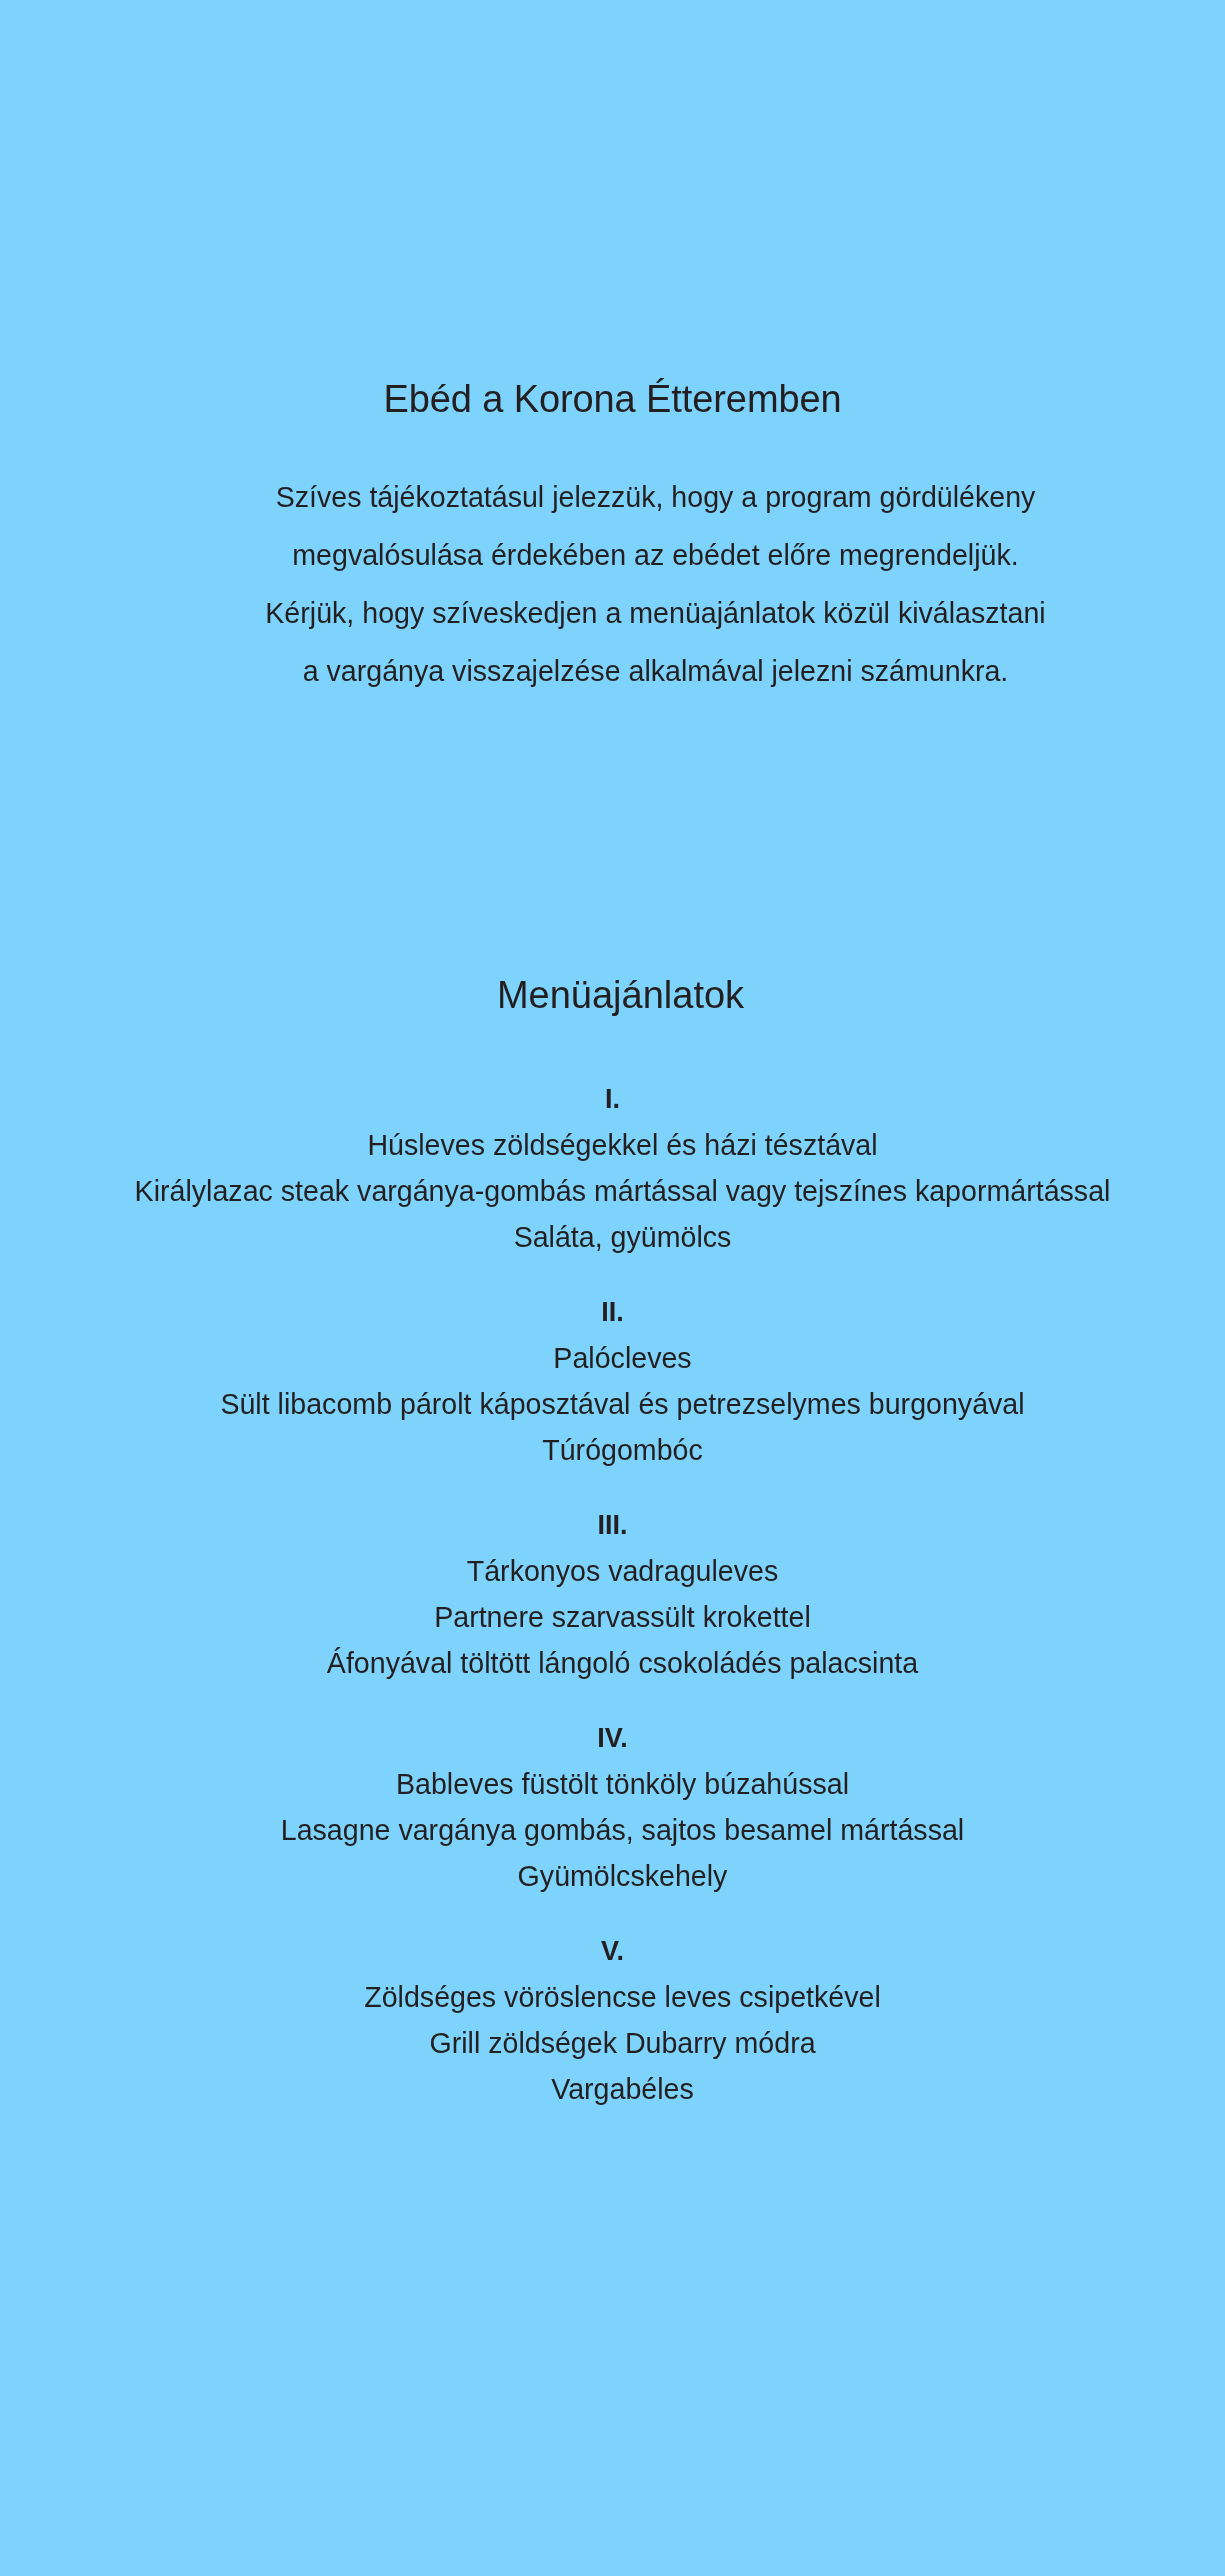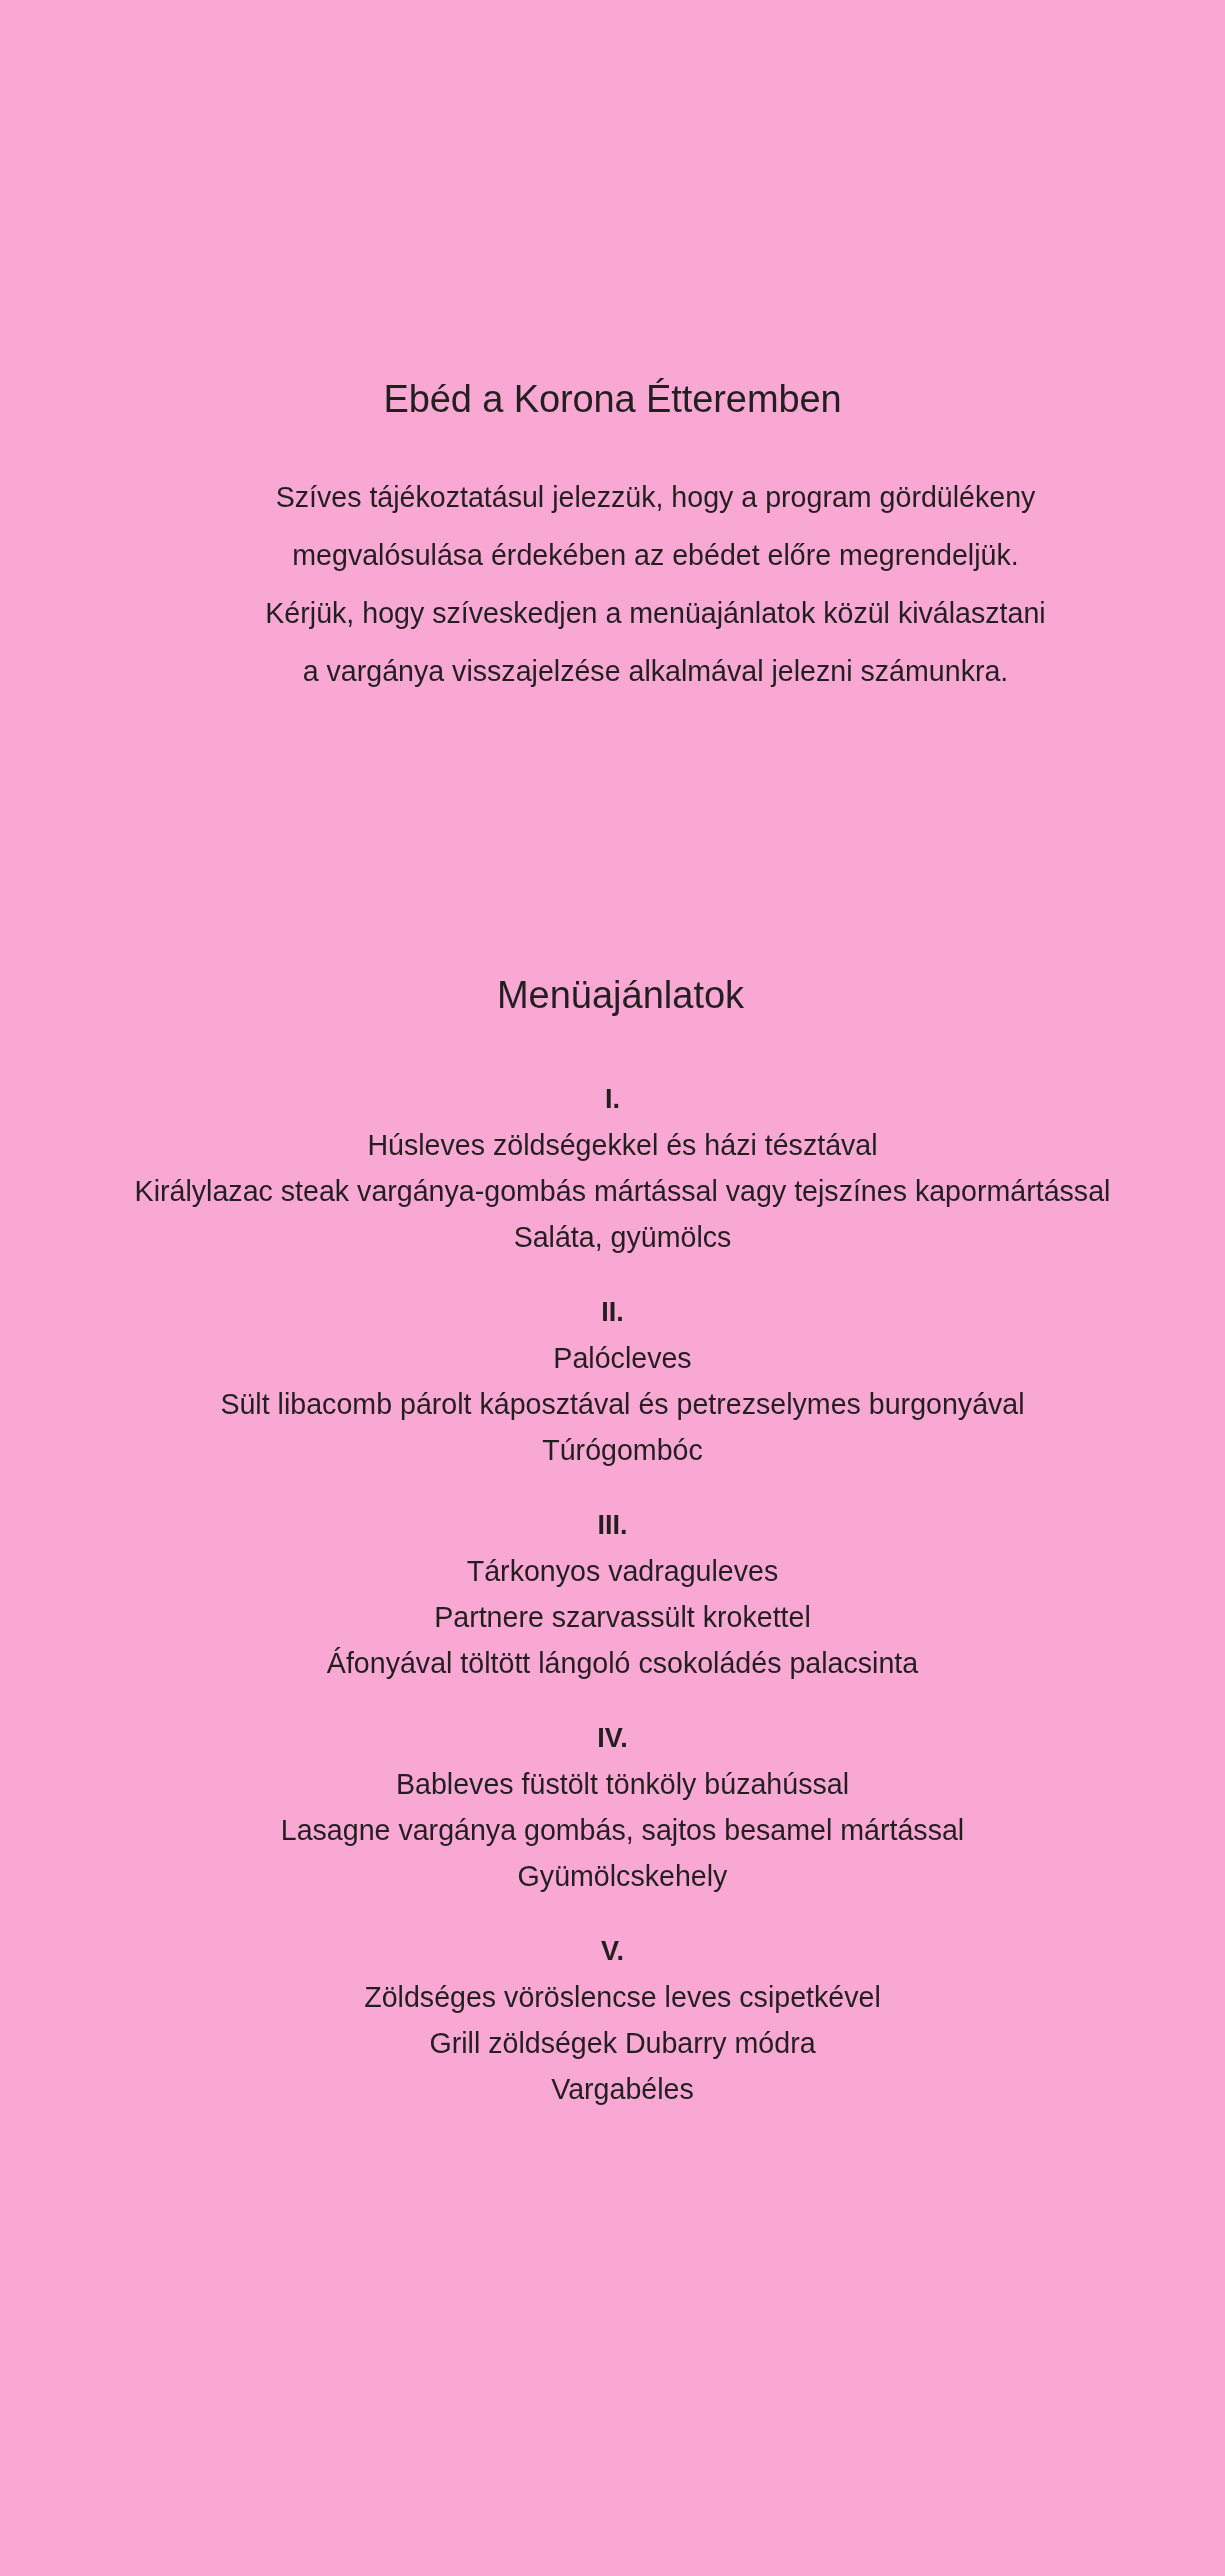--- a/index.html
+++ b/index.html
@@ -12,21 +12,21 @@
     height: 2576px;
     background: #ffffff;
     font-family: "Liberation Sans", sans-serif;
     color: #231f20;
     -webkit-font-smoothing: antialiased;
   }
   .page {
     position: relative;
     width: 1225px;
     height: 2576px;
-    background: #f9a8d4;
+    background: #7dd3fc;
     overflow: hidden;
     box-sizing: border-box;
   }
 
   
   .doc-title {
     position: absolute;
     top: 352px;
     left: 0;
     width: 1225px;

